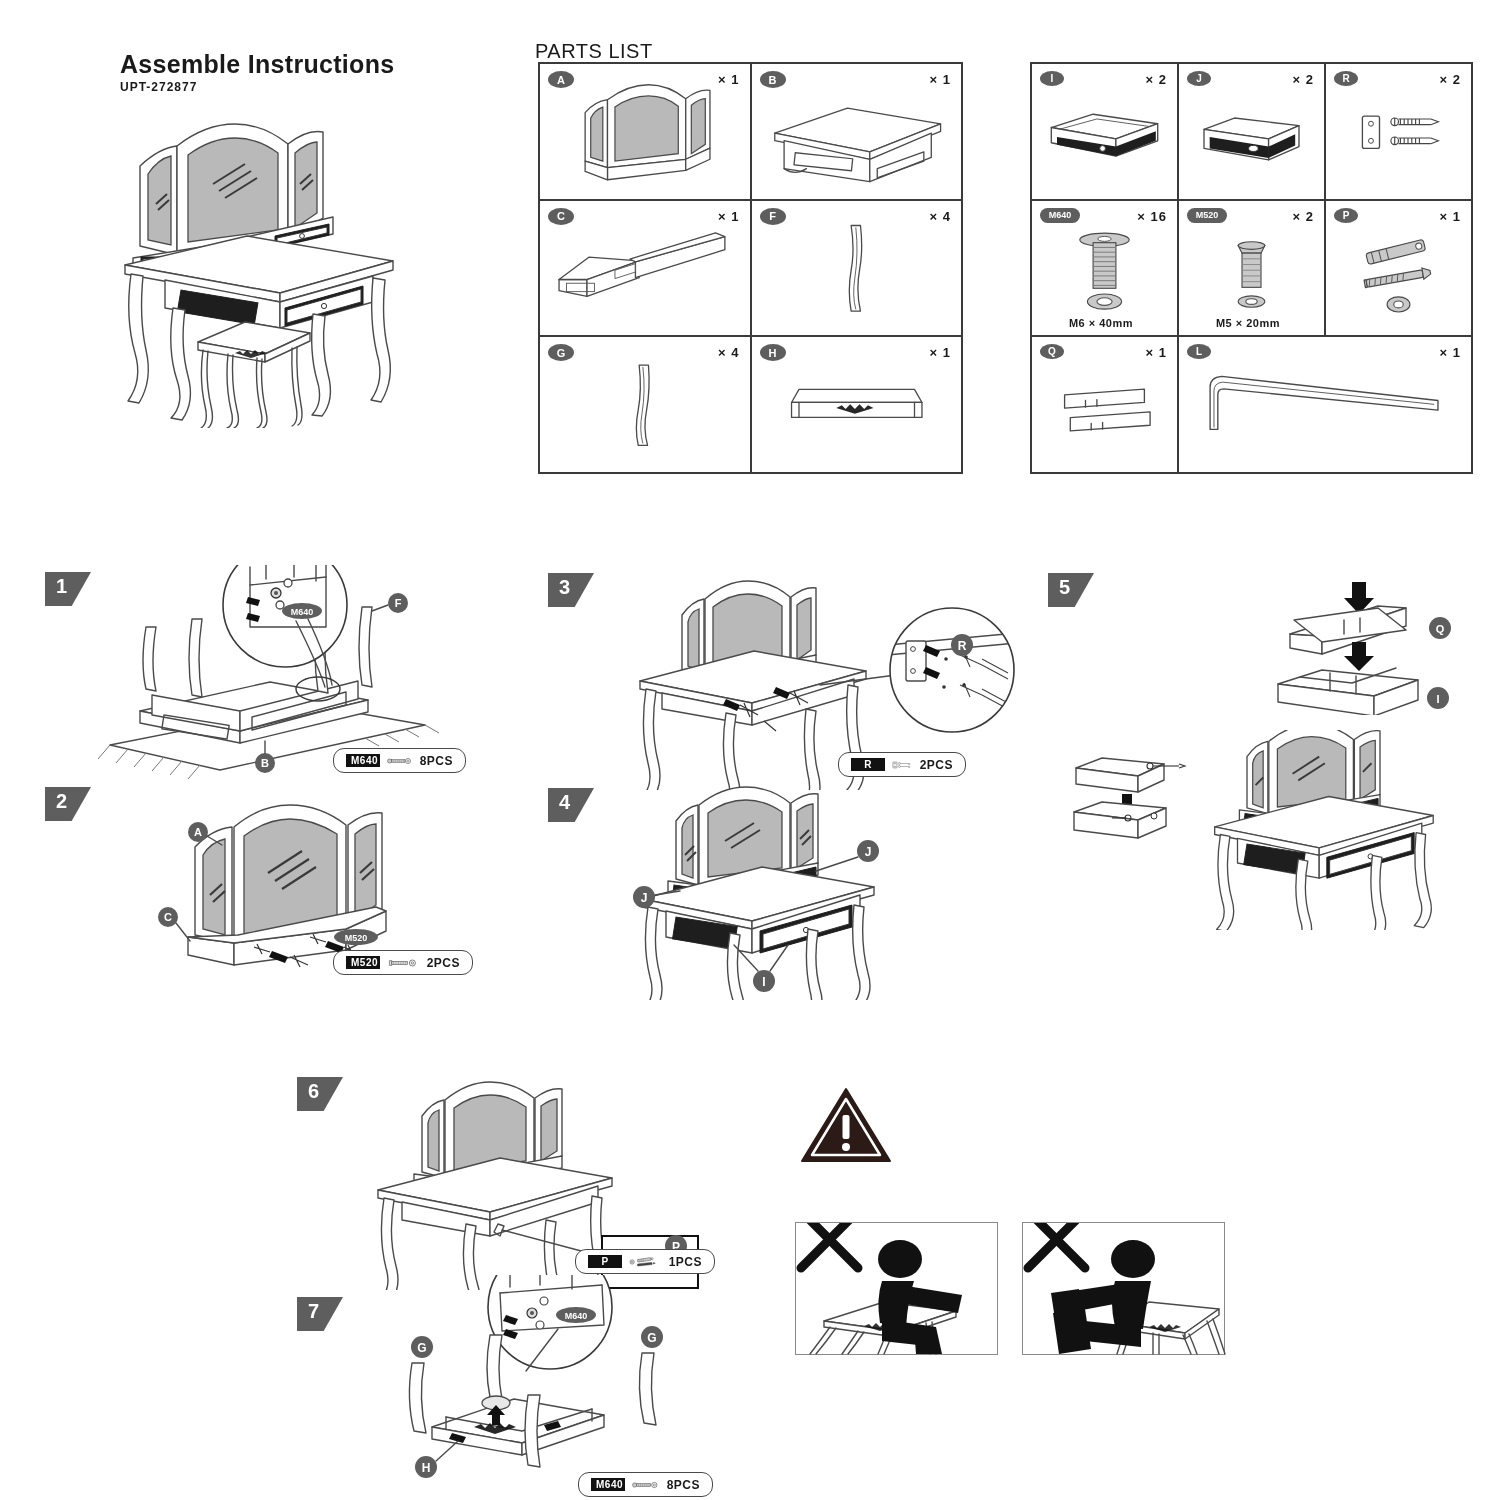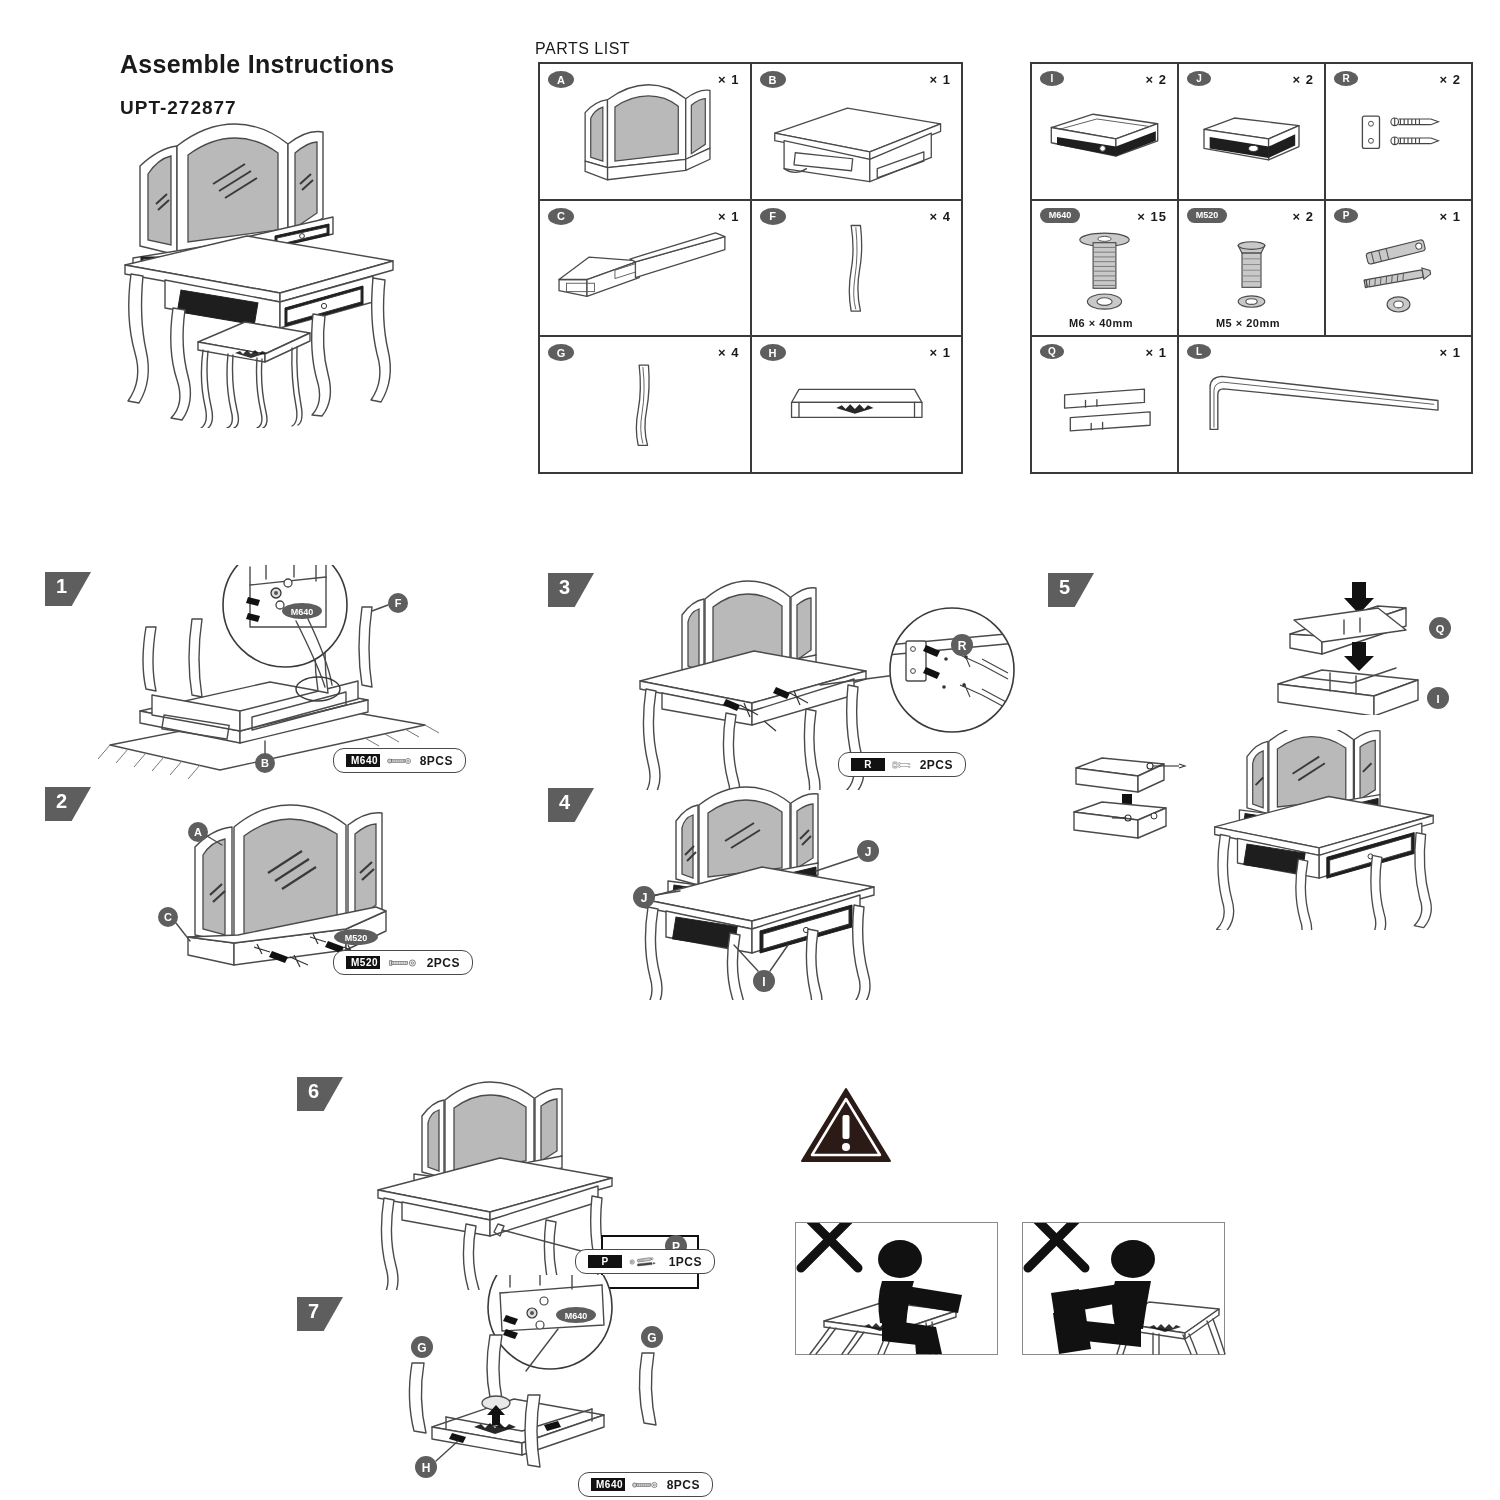--- a/index.html
+++ b/index.html
@@ -23,24 +23,24 @@
     display:flex;align-items:center;justify-content:center;
     letter-spacing:0;
   }
   .lbl-badge.small{width:24px;height:15px;font-size:10px;}
   .lbl-badge.wide{width:40px;height:15px;font-size:9px;border-radius:9px;}
   .qty{font-size:13px;font-weight:bold;letter-spacing:1px;color:#1a1a1a;}
 
   
   #hero-title{ left:120px; top:50px; width:380px; }
   #hero-title .t1{ font-size:25px; font-weight:bold; letter-spacing:.3px; }
-  #hero-title .t2{ font-size:19px; font-weight:bold; margin-top:18px; letter-spacing:1px;}
+  #hero-title .t2{ font-size:12px; font-weight:bold; margin-top:1px; letter-spacing:1px;}
 
   
-  #parts-list-title{ left:535px; top:40px; font-size:16px; letter-spacing:.5px;}
+  #parts-list-title{ left:535px; top:40px; font-size:20px; letter-spacing:.5px;}
   .parts-table{ position:absolute; border:1.5px solid #3a3a3a; display:grid; }
   #parts-table-left{
     left:538px; top:62px; width:425px; height:412px;
     grid-template-columns:1fr 1fr; grid-template-rows:1fr 1fr 1fr;
   }
   #parts-table-right{
     left:1030px; top:62px; width:443px; height:412px;
     grid-template-columns:1fr 1fr 1fr; grid-template-rows:1fr 1fr 1fr;
   }
   .part-cell{
@@ -302,21 +302,21 @@
         <path d="M72 67 l0 6 M76 67 l0 6 M80 67 l0 6 M84 67 l0 6 M88 67 l0 6 M92 67 l0 6"></path>
         <path d="M104 67 L112 70 L104 73"></path>
       </g>
     </svg>
   </div>
 
   <div class="part-cell">
     <div class="cell-tag">
         <div class="lbl-badge wide">M640</div>
       </div>
-    <div class="cell-qty qty">× 15</div>
+    <div class="cell-qty qty">× 16</div>
     <svg class="part-art" viewBox="0 0 140 120">
       <ellipse class="gray-fill" cx="70" cy="30" rx="26" ry="7"></ellipse>
       <ellipse cx="70" cy="29" rx="7" ry="2.6" fill="#fff" stroke="#555" stroke-width="1"></ellipse>
       <rect class="gray-fill" x="58" y="33" width="24" height="48"></rect>
       <g stroke="#777" stroke-width="1">
         <path d="M58 38 h24 M58 43 h24 M58 48 h24 M58 53 h24 M58 58 h24 M58 63 h24 M58 68 h24 M58 73 h24 M58 78 h24"></path>
       </g>
       <ellipse class="gray-fill" cx="70" cy="95" rx="18" ry="8"></ellipse>
       <ellipse cx="70" cy="95" rx="8" ry="4" fill="#fff" stroke="#555" stroke-width="1.2"></ellipse>
     </svg>

